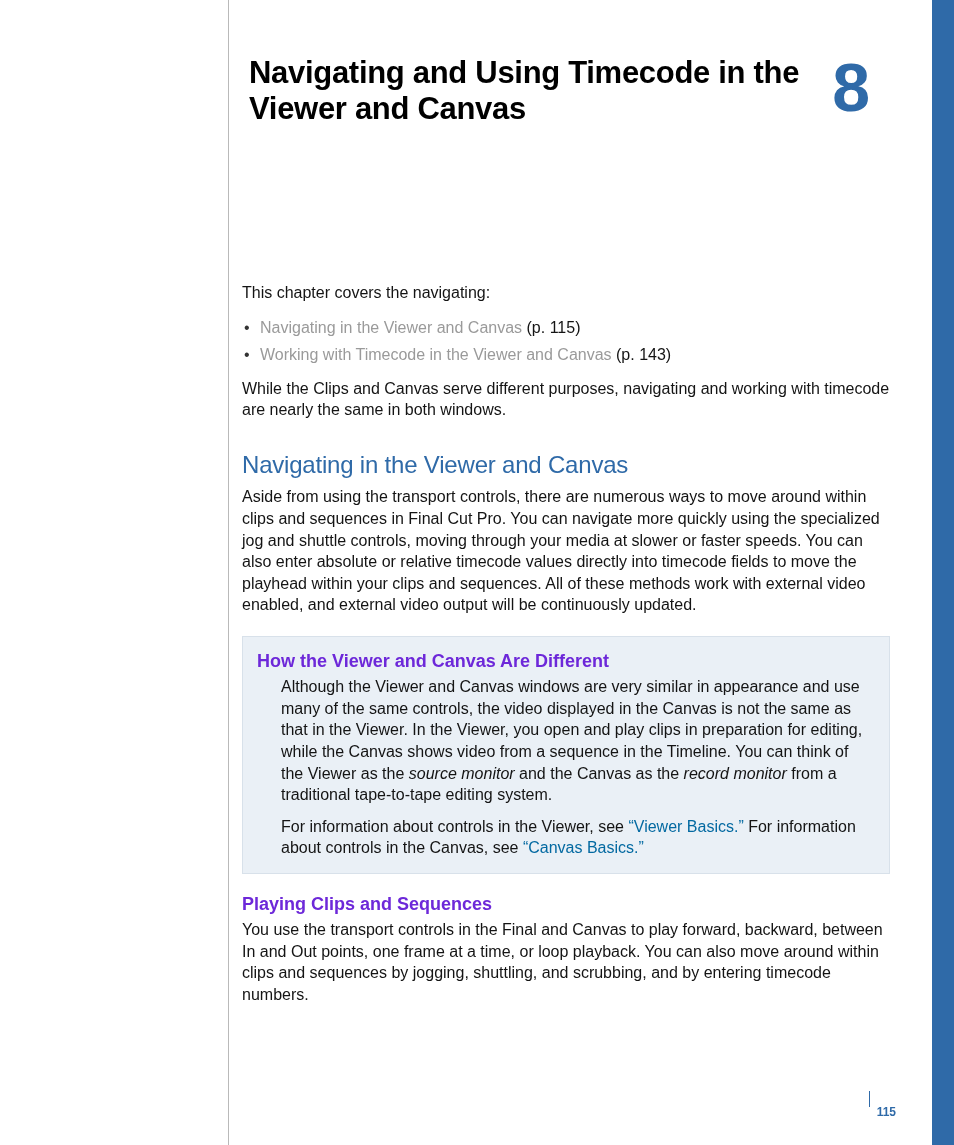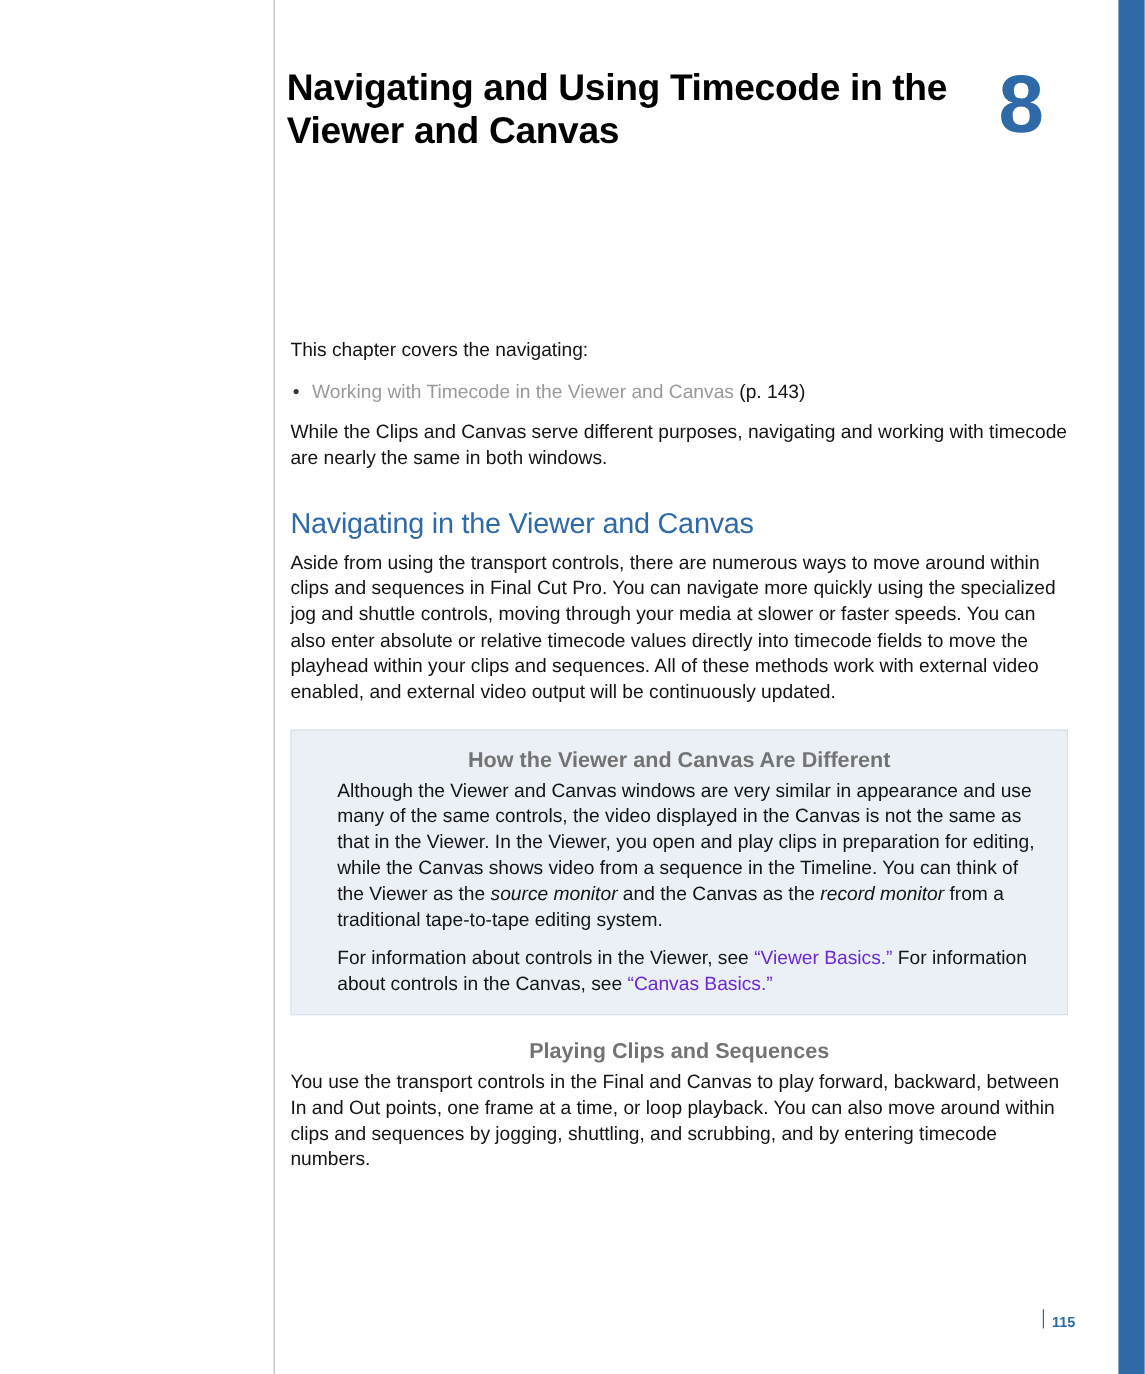--- a/index.html
+++ b/index.html
@@ -1,38 +1,38 @@
 <!DOCTYPE html>
 <html><head>
   <meta charset="utf-8">
   <style>
     * { box-sizing: border-box; margin: 0; padding: 0; }
     html, body { width: 954px; height: 1145px; background: #fff; font-family: "Myriad Pro", "Segoe UI", "Helvetica Neue", Arial, sans-serif; color: #000; }
     .page { position: relative; width: 954px; height: 1145px; }
     .side-stripe { position: absolute; top: 0; right: 0; width: 22px; height: 1145px; background: #2f6aa8; }
     .left-rule { position: absolute; top: 0; left: 228px; width: 1px; height: 1145px; background: #b9b9b9; }
     .content { position: absolute; top: 0; left: 0; width: 930px; height: 1145px; }
-    .chapter-head { position: absolute; top: 55px; left: 239px; width: 648px; }
+    .chapter-head { position: absolute; top: 55px; left: 249px; width: 648px; }
     .chapter-title { font-size: 31px; font-weight: 600; line-height: 1.15; letter-spacing: -0.3px; }
     .chapter-number { position: absolute; top: 48px; right: 62px; font-size: 68px; font-weight: 700; color: #2f6aa8; letter-spacing: -2px; }
     .body { position: absolute; top: 282px; left: 242px; width: 648px; font-size: 16px; line-height: 1.35; color: #141414; }
     .body p { margin-bottom: 13px; }
     .body ul { list-style: none; margin: 0 0 12px 0; }
     .body ul li { position: relative; padding-left: 18px; margin-bottom: 6px; }
     .body ul li::before { content: "•"; position: absolute; left: 2px; top: 0; color: #333; }
     .link { color: #9a9a9a; }
-    .quoted-link { color: #6d28d9; }
+    .quoted-link { color: #0369a1; }
     .h2 { font-size: 24px; color: #2f6aa8; font-weight: 400; margin-top: 28px; margin-bottom: 5px; letter-spacing: -0.2px; }
-    .h3 { font-size: 18px; color: #737373; font-weight: 600; margin-top: 16px; margin-bottom: 3px; text-align: center; }
+    .h3 { font-size: 18px; color: #6d28d9; font-weight: 600; margin-top: 16px; margin-bottom: 3px; }
     .callout { background: #eaf0f6; border: 1px solid #d8e1ea; padding: 12px 14px 14px 14px; margin-top: 20px; margin-bottom: 18px; width: 648px; }
     .callout .h3 { margin-top: 0; }
     .callout p { margin-bottom: 10px; margin-left: 24px; }
     .callout p:last-child { margin-bottom: 0; }
     em.i { font-style: italic; }
-    .page-number { position: absolute; bottom: 36px; right: 58px; font-size: 12px; font-weight: 700; color: #2f6aa8; }
+    .page-number { position: absolute; bottom: 26px; right: 58px; font-size: 12px; font-weight: 700; color: #2f6aa8; }
     .page-number-rule { position: absolute; bottom: 38px; right: 84px; width: 1px; height: 16px; background: #2f6aa8; }
   </style>
 </head>
 <body>
 
 <div class="page">
   <div class="side-stripe"></div>
   <div class="left-rule"></div>
 
   <div class="content">
@@ -40,20 +40,23 @@
     <div class="chapter-head">
       <div class="chapter-title">Navigating and Using Timecode in the Viewer and Canvas</div>
     </div>
     <div class="chapter-number">8</div>
 
     <div class="body">
 
       <p>This chapter covers the navigating:</p>
 
       <ul>
+        <li>
+          <span class="link">Navigating in the Viewer and Canvas</span><span> (p. 115)</span>
+        </li>
         <li>
           <span class="link">Working with Timecode in the Viewer and Canvas</span><span> (p. 143)</span>
         </li>
       </ul>
 
       <p>While the Clips and Canvas serve different purposes, navigating and working with timecode are nearly the same in both windows.</p>
 
       <h2 class="h2">Navigating in the Viewer and Canvas</h2>
       <p>Aside from using the transport controls, there are numerous ways to move around within clips and sequences in Final Cut Pro. You can navigate more quickly using the specialized jog and shuttle controls, moving through your media at slower or faster speeds. You can also enter absolute or relative timecode values directly into timecode fields to move the playhead within your clips and sequences. All of these methods work with external video enabled, and external video output will be continuously updated.</p>
 

